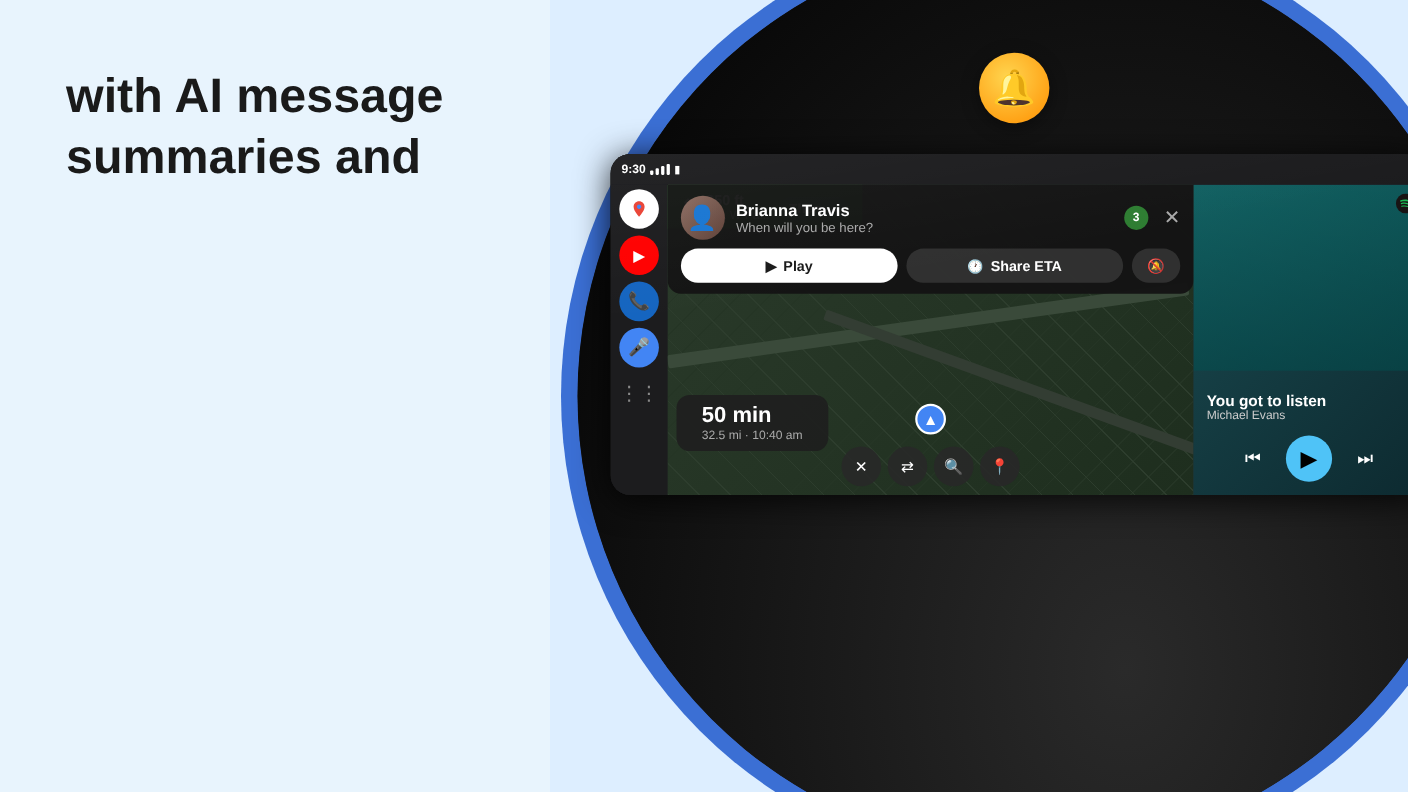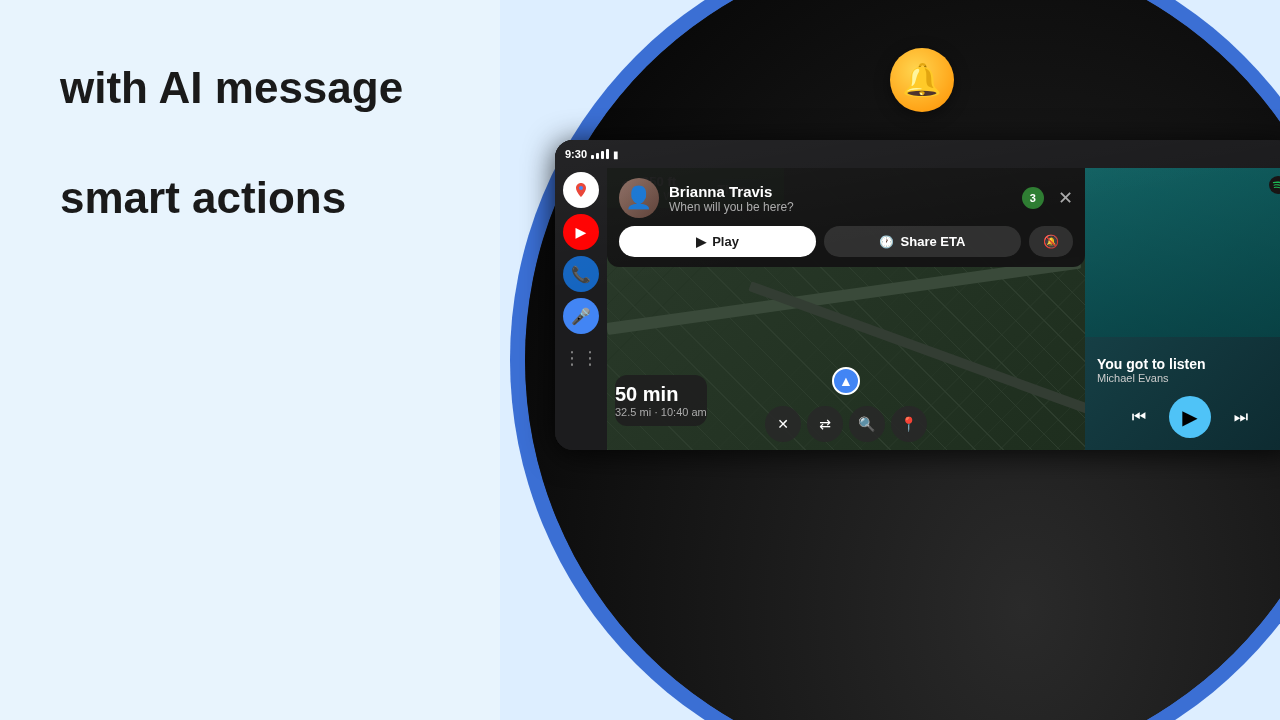--- a/index.html
+++ b/index.html
@@ -217,25 +217,25 @@
       font-weight: 600;
       display: flex;
       align-items: center;
       gap: 4px;
       margin-top: 4px;
     }
 
     
     .eta-card {
       position: absolute;
-      bottom: 24px;
+      bottom: 40px;
       left: 8px;
       background: rgba(30,30,30,0.92);
       border-radius: 12px;
-      padding: 8px 0;
+      padding: 8px 23px;
       color: #fff;
     }
     .eta-time-big {
       font-size: 20px;
       font-weight: 700;
     }
     .eta-details {
       font-size: 11px;
       color: #aaa;
     }
@@ -460,22 +460,21 @@
       pointer-events: none;
       z-index: 50;
     }
   </style>
 </head>
 <body>
 
 <div class="left-panel">
   <div class="headline">
     <span>with AI message</span><br>
-    <br>
-    <span>smart actions</span>
+    <span>summaries and</span><br>
   </div>
 </div>
 
 <div class="right-panel">
   <div class="blue-circle"></div>
   <div class="dark-circle">
     <div class="car-interior"></div>
   </div>
 
   <div class="bell-container">

